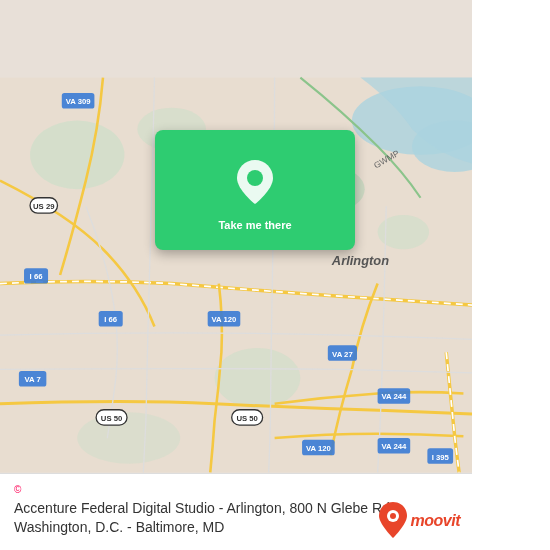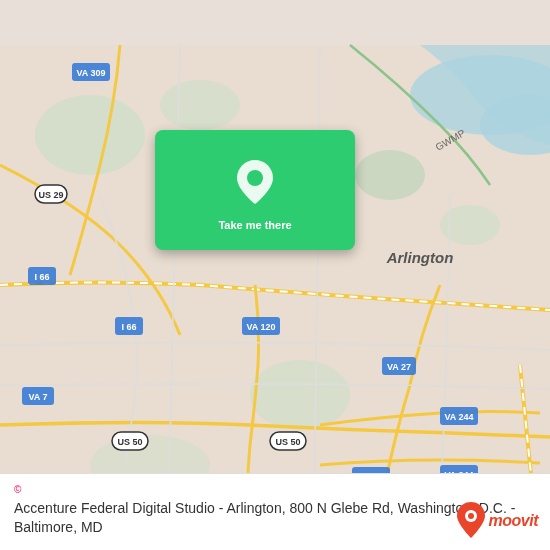--- a/index.html
+++ b/index.html
@@ -5,21 +5,21 @@
     * { margin: 0; padding: 0; box-sizing: border-box; }
     body {
       width: 550px;
       height: 550px;
       overflow: hidden;
       font-family: Arial, sans-serif;
       position: relative;
     }
 
     #map-container {
-      width: 550px;
+      width: 472px;
       height: 550px;
       position: relative;
       background-color: #e8e0d8;
       overflow: hidden;
     }
 
     
     #map-svg {
       position: absolute;
       top: 0; left: 0;

